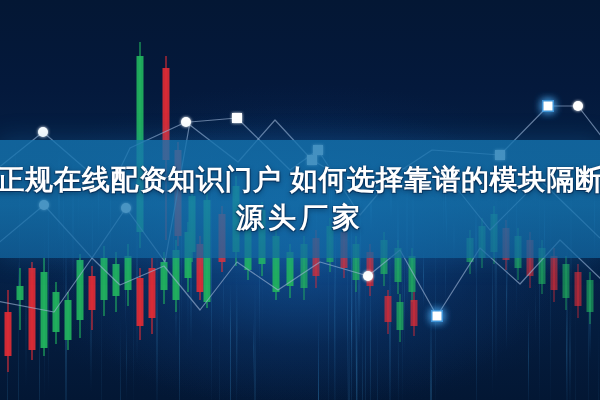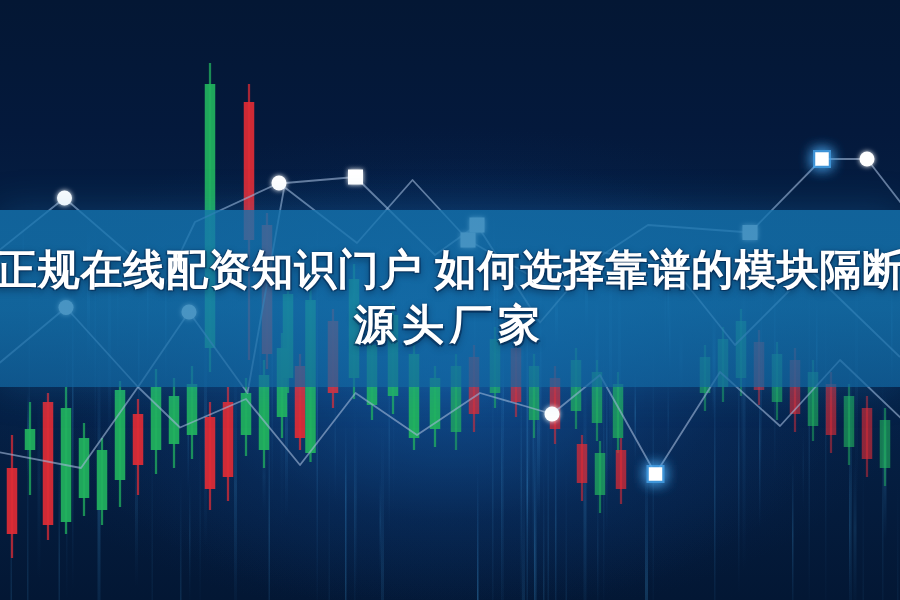--- a/index.html
+++ b/index.html
@@ -35,21 +35,21 @@
     font-weight:bold;
     letter-spacing:0.5px;
     line-height:1.30;
     white-space:nowrap;
     text-shadow:
       0 0 1px rgba(6,40,80,0.95),
       1px 1px 0 rgba(6,40,80,0.55),
       -1px 1px 0 rgba(6,40,80,0.45),
       0 2px 5px rgba(3,25,55,0.55);
   }
-  .title-line.second{letter-spacing:4px;font-family:Liberation Serif, serif;}
+  .title-line.second{letter-spacing:4px;}
 </style>
 </head>
 <body>
 
 <div id="banner">
 
   <div id="glow-center"></div>
 
   <svg class="layer" id="chart-svg" viewBox="0 0 600 400" preserveAspectRatio="none">
     <defs>

